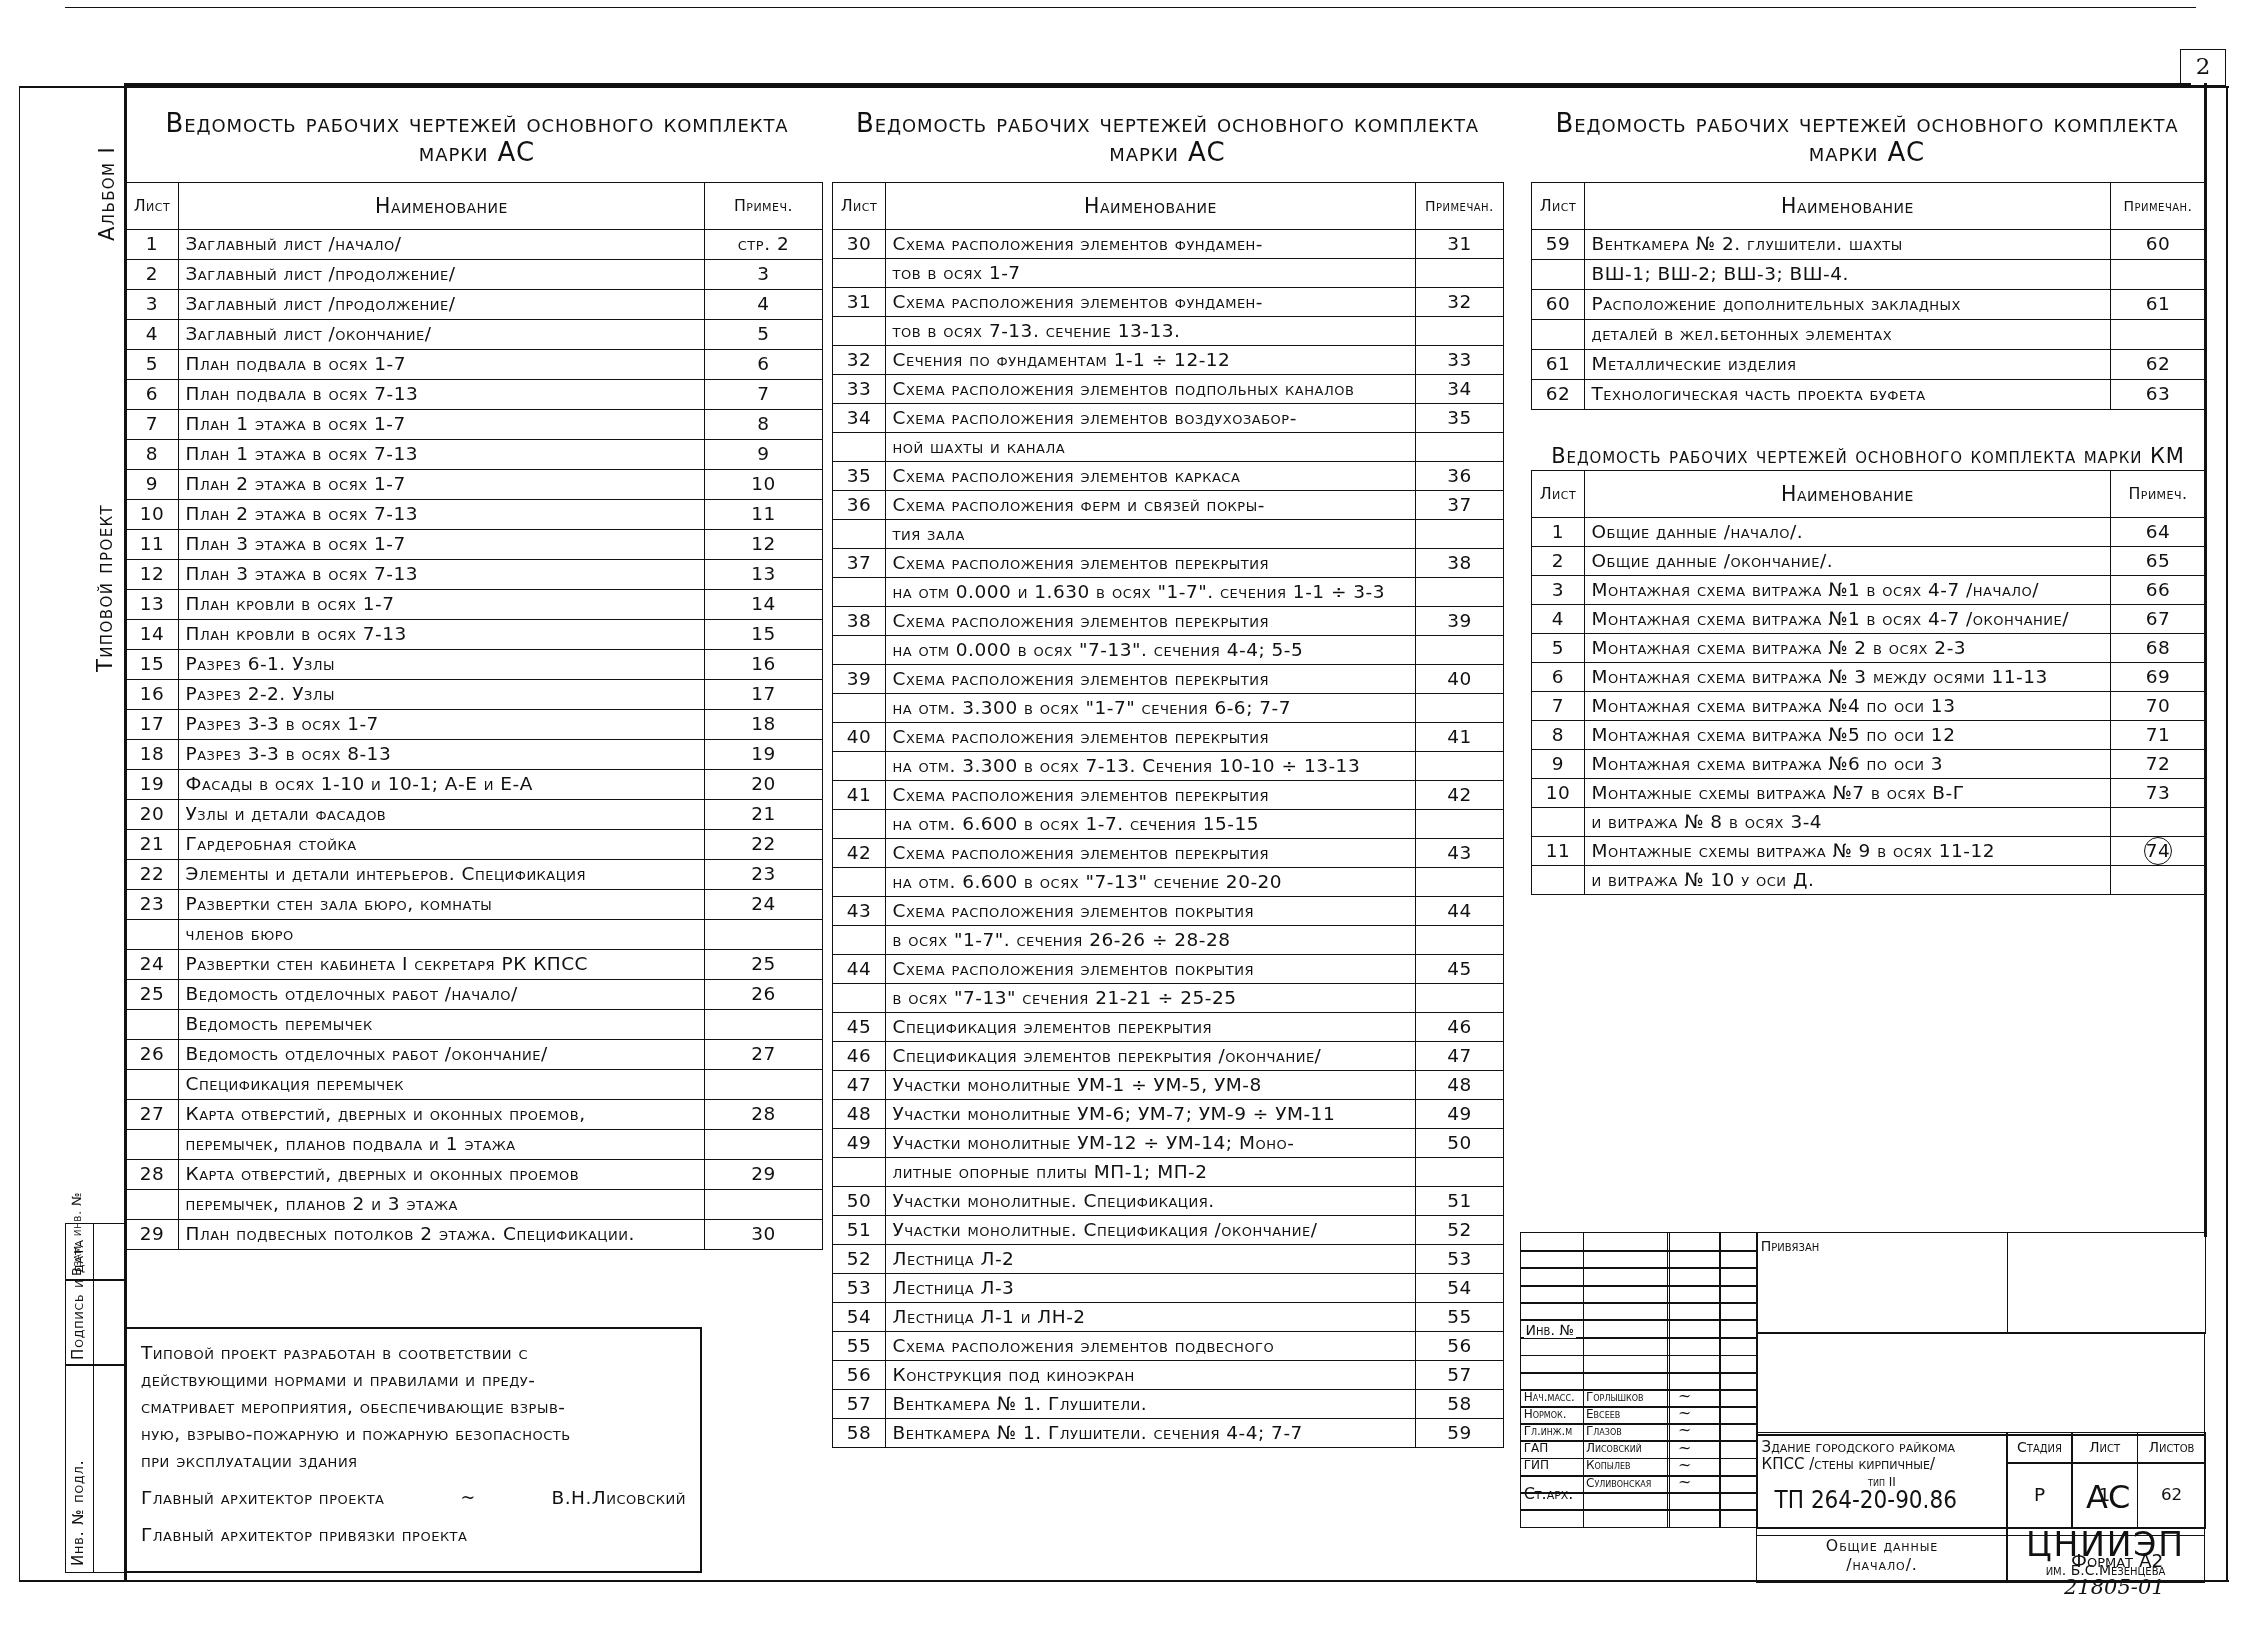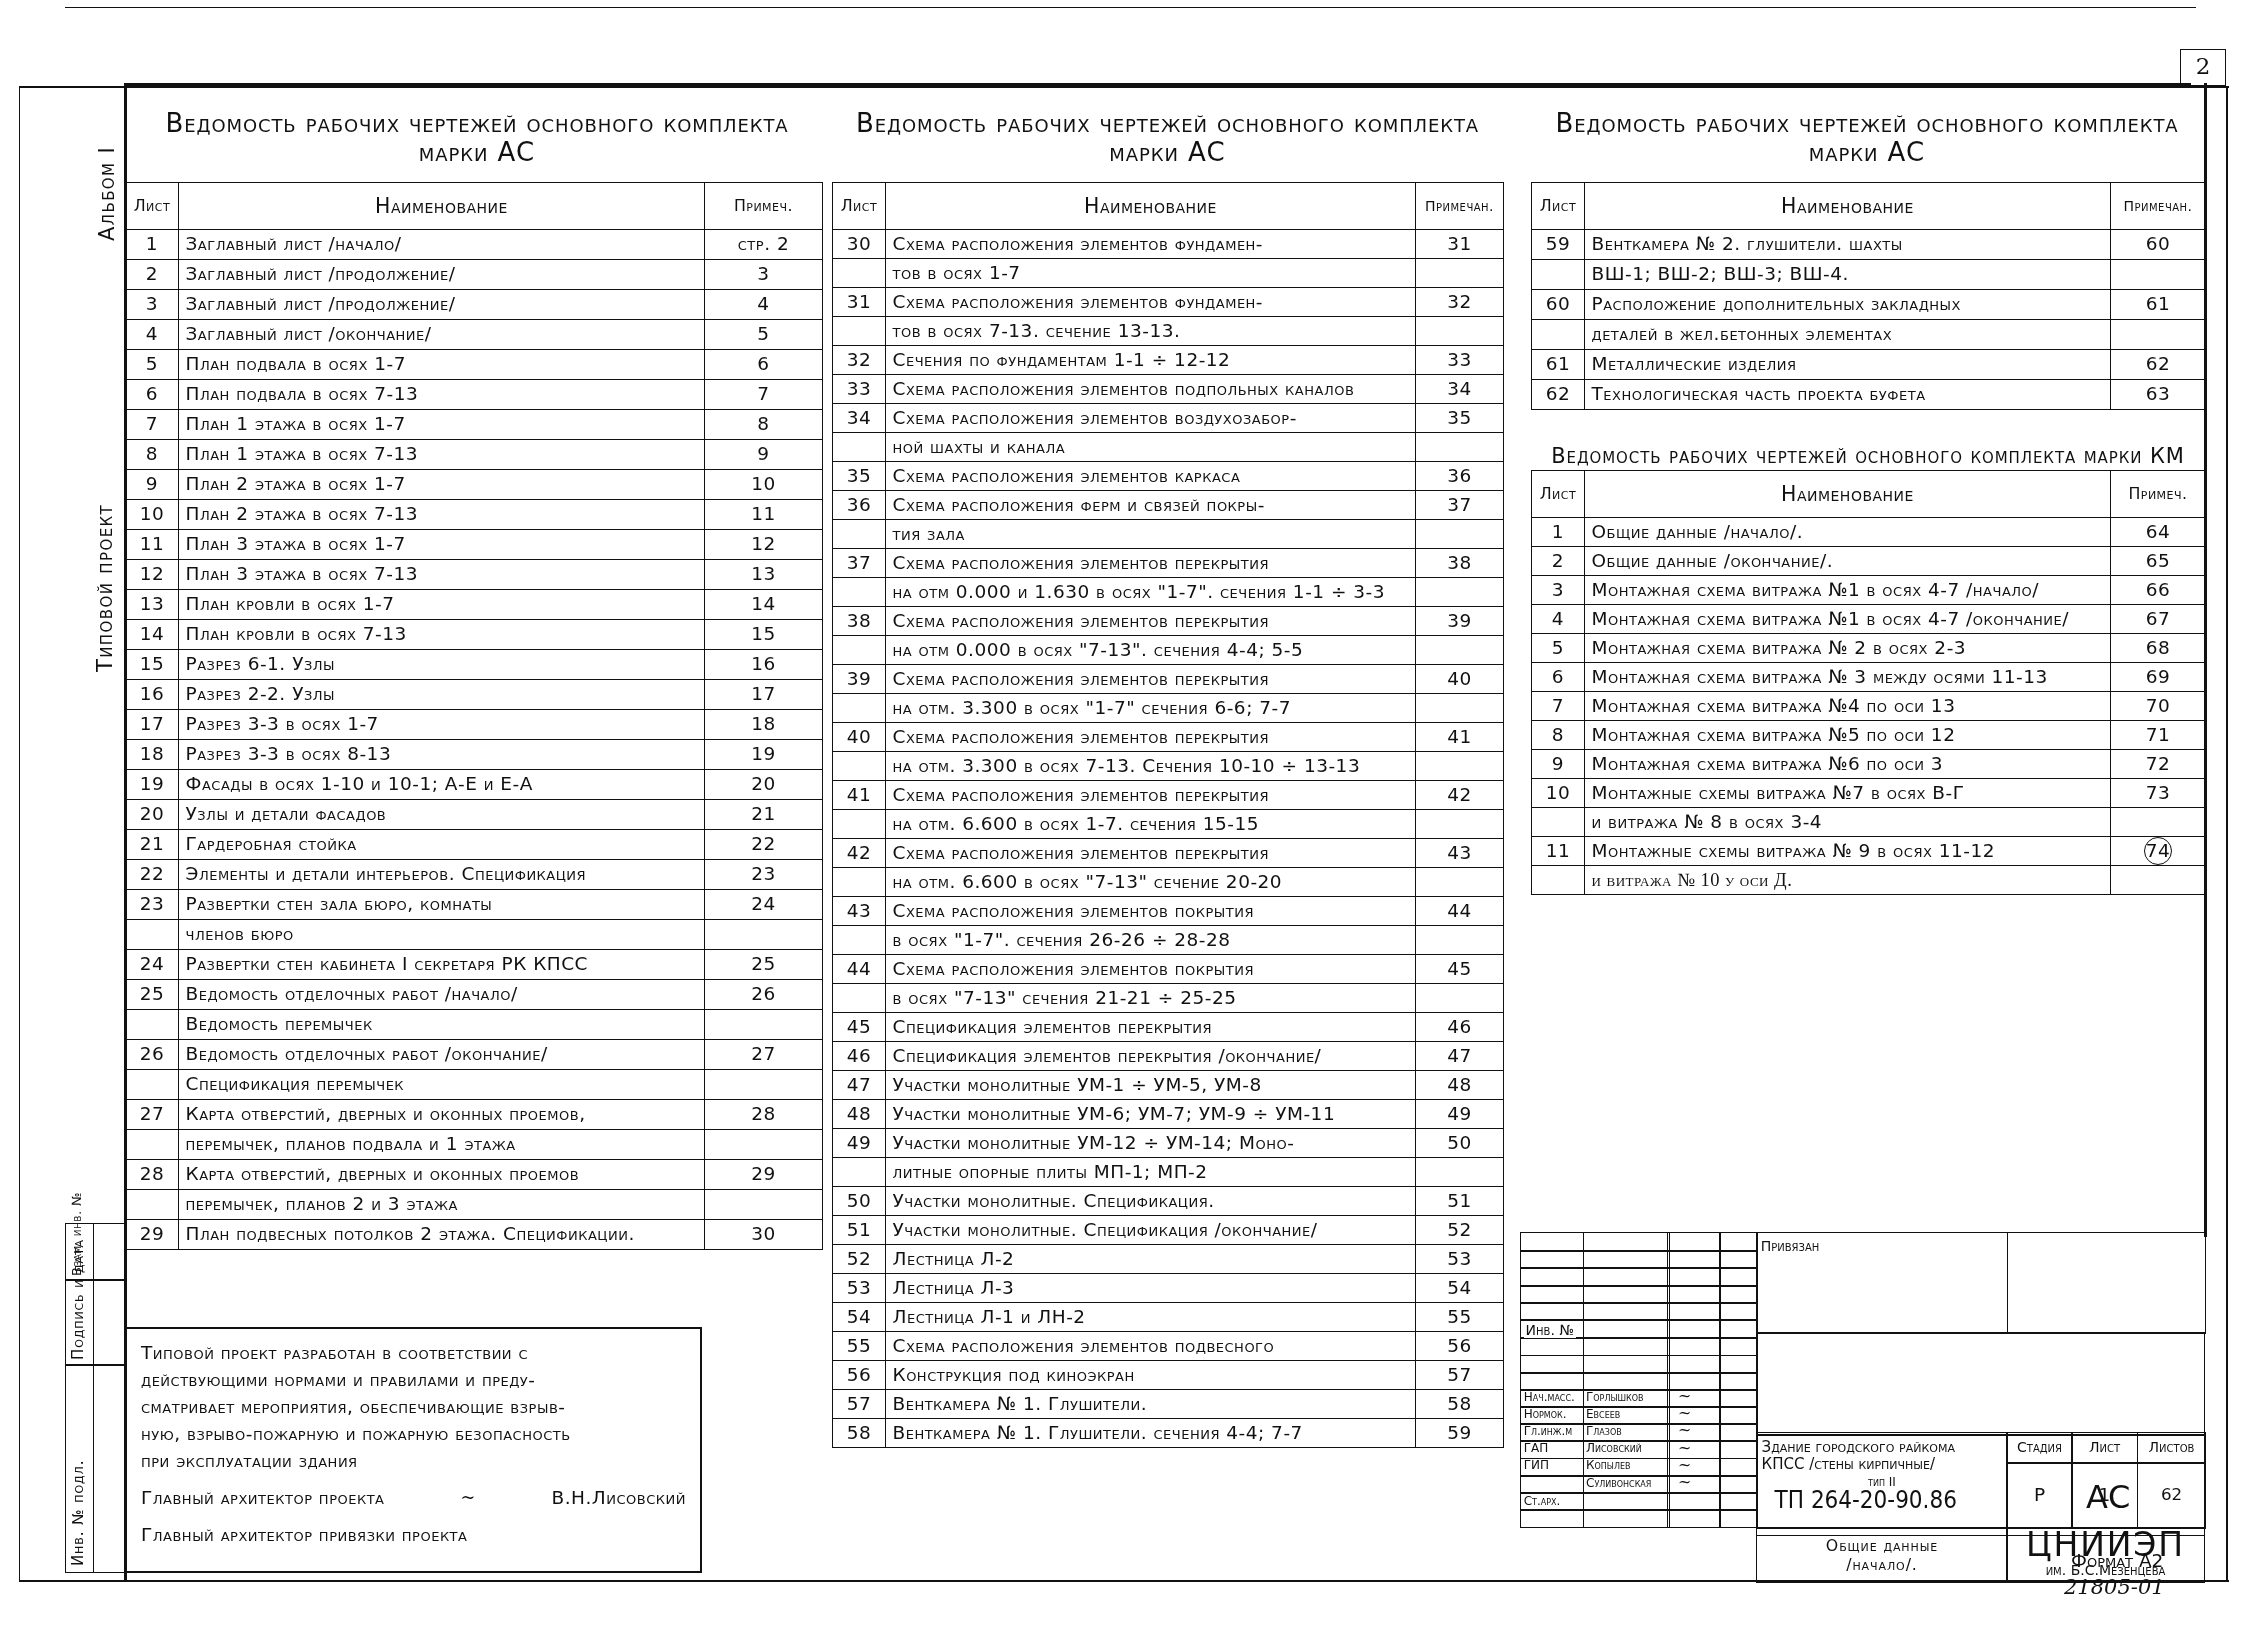--- a/index.html
+++ b/index.html
@@ -613,21 +613,21 @@
       <tr class="cont" style="height: 29px;">
         <td class="num"></td>
         <td>и витража № 8 в осях 3-4</td>
         <td class="note"></td>
       </tr>
       <tr style="height: 29px;">
         <td class="num">11</td>
         <td>Монтажные схемы витража № 9 в осях 11-12</td>
         <td class="note"><span class="circle">74</span></td>
       </tr>
-      <tr class="cont" style="height: 29px; font-family: Liberation Serif, serif;">
+      <tr class="cont" style="height: 29px;">
         <td class="num"></td>
         <td>и витража № 10 у оси Д.</td>
         <td class="note"></td>
       </tr>
     </tbody>
 </table>
 
 <div style="position:absolute;left:1520px;top:1232px;width:686px;height:294px;">
 
   <div id="tb-grid">
@@ -708,21 +708,21 @@
       <div class="sig" style="position: absolute; left: 158px; top: 171px; font-size: 15.8px;">~</div>
       <div style="position: absolute; left: 3.7px; top: 192px; font-size: 12px; font-variant: small-caps; white-space: nowrap;">Гл.инж.м</div>
       <div style="position: absolute; left: 66px; top: 192px; font-size: 12px; font-variant: small-caps; white-space: nowrap;">Глазов</div>
       <div class="sig" style="position: absolute; left: 158px; top: 188px; font-size: 15.8px;">~</div>
       <div style="position: absolute; left: 3.7px; top: 209px; font-size: 12px; font-variant: small-caps; white-space: nowrap;">ГАП</div>
       <div style="position: absolute; left: 66px; top: 209px; font-size: 12px; font-variant: small-caps; white-space: nowrap;">Лисовский</div>
       <div class="sig" style="position: absolute; left: 158px; top: 206px; font-size: 15.8px;">~</div>
       <div style="position: absolute; left: 3.7px; top: 226px; font-size: 12px; font-variant: small-caps; white-space: nowrap;">ГИП</div>
       <div style="position: absolute; left: 66px; top: 226px; font-size: 12px; font-variant: small-caps; white-space: nowrap;">Копылев</div>
       <div class="sig" style="position: absolute; left: 158px; top: 223px; font-size: 15.8px;">~</div>
-      <div style="position: absolute; left: 3.7px; top: 262px; font-size: 12px; font-variant: small-caps; white-space: nowrap;">Ст.арх.</div>
+      <div style="position: absolute; left: 3.7px; top: 252px; font-size: 16px; font-variant: small-caps; white-space: nowrap;">Ст.арх.</div>
       <div style="position: absolute; left: 66px; top: 244px; font-size: 12px; font-variant: small-caps; white-space: nowrap;">Суливонская</div>
       <div class="sig" style="position: absolute; left: 158px; top: 240px; font-size: 15.8px;">~</div>
     </div>
   <div class="tb-cell" style="left:236px;top:0;width:252px;height:102px;padding:4.6px 3.7px;font-size:14px;">
     <span>Привязан</span>
   </div>
   <div class="tb-cell" style="left:487px;top:0;width:199px;height:102px;"></div>
   <div class="tb-cell" style="left:236px;top:100px;width:449px;height:104px;"></div>
   <div class="tb-cell" style="left:236px;top:202px;width:449px;height:102px;font-size:24px;">
     <span style="position:absolute;left:17.6px;top:51px;font-family:'DejaVu Sans Condensed','DejaVu Sans',sans-serif;text-align:right;">ТП 264-20-90.86</span>

